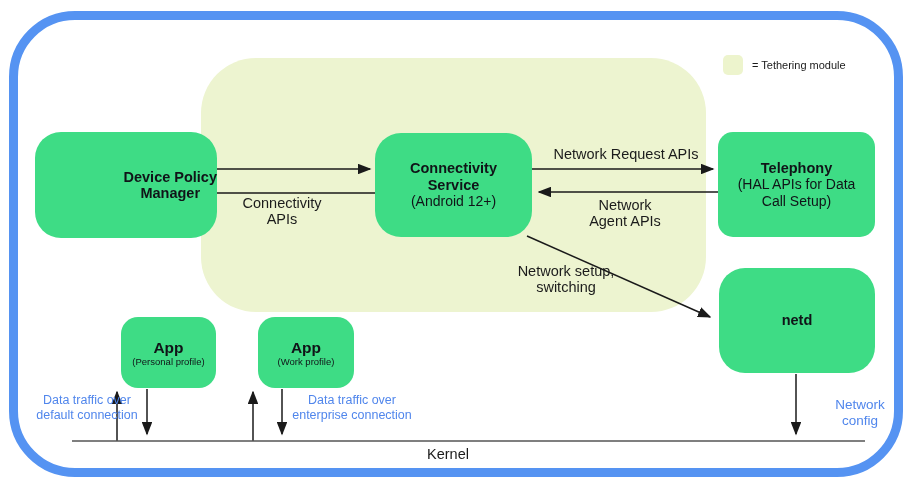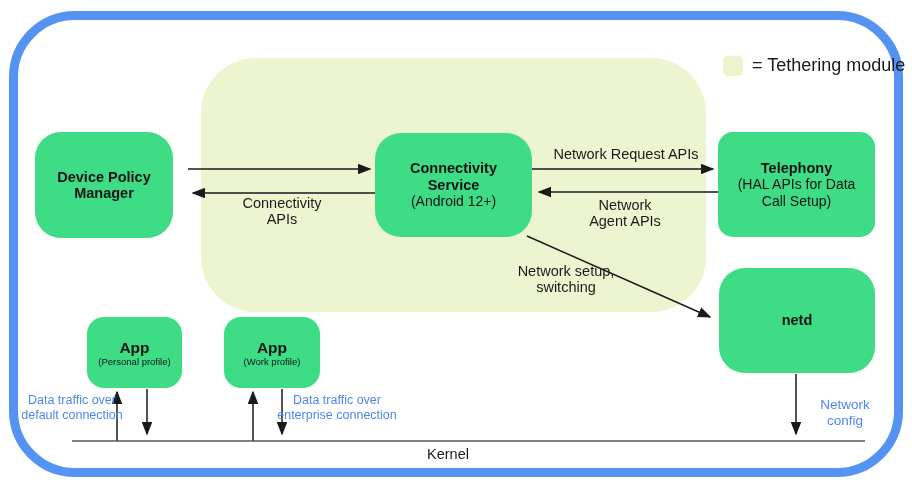--- a/index.html
+++ b/index.html
@@ -31,39 +31,39 @@
     left: 723px; top: 55px;
     display: flex;
     align-items: center;
   }
   .legend-swatch {
     width: 20px; height: 20px;
     background: #edf4cd;
     border-radius: 5px;
     margin-right: 9px;
   }
-  .legend-label { font-size: 18px; color: #1b1b1b; }
+  .legend-label { font-size: 11px; color: #1b1b1b; }
   .box {
     position: absolute;
     background: #3edc85;
     border-radius: 26px;
     display: flex;
     flex-direction: column;
     align-items: center;
     justify-content: center;
     text-align: center;
     color: #101418;
   }
   .box .title { font-weight: bold; font-size: 14.5px; line-height: 16.5px; white-space: pre-line; }
   .box .subtitle { font-size: 14px; line-height: 16.5px; white-space: pre-line; }
-  .box-dpm  { left: 35px;  top: 132px; width: 138px; height: 106px; }
+  .box-dpm  { left: 35px;  top: 132px; width: 182px; height: 106px; align-items: flex-end; }
   .box-cs   { left: 375px; top: 133px; width: 157px; height: 104px; }
   .box-tel  { left: 718px; top: 132px; width: 157px; height: 105px; border-radius: 15px; }
   .box-netd { left: 719px; top: 268px; width: 156px; height: 105px; text-align: center; }
-  .box-app  { border-radius: 17px; }
+  .box-app  { border-radius: 17px; margin-left: 34px; }
   .box-app1 { left: 87px;  top: 317px; width: 95px; height: 71px; }
   .box-app2 { left: 224px; top: 317px; width: 96px; height: 71px; }
   .box-app .title { font-size: 15.5px; line-height: 17px; }
   .box-app .subtitle { font-size: 9.5px; font-weight: normal; line-height: 11px; }
   .lbl {
     position: absolute;
     transform: translateX(-50%);
     text-align: center;
     font-size: 14.5px;
     line-height: 15.5px;
@@ -72,20 +72,21 @@
   }
   .lbl-request  { left: 626px; top: 147px; }
   .lbl-connapis { left: 282px; top: 196px; }
   .lbl-agent    { left: 625px; top: 198px; }
   .lbl-setup    { left: 566px; top: 264px; }
   .lbl-kernel   { left: 448px; top: 447px; }
   .blue {
     color: #5086ec;
     font-size: 12.5px;
     line-height: 15px;
+    margin-left: 15px;
   }
   .lbl-default    { left: 72px;  top: 393px; }
   .lbl-enterprise { left: 337px; top: 393px; }
   .lbl-netconfig  { left: 845px; top: 397px; font-size: 13.5px; line-height: 16px; }
   .arrows { position: absolute; left: 0; top: 0; width: 912px; height: 491px; }
 </style>
 </head>
 <body>
 
 <div class="canvas">

